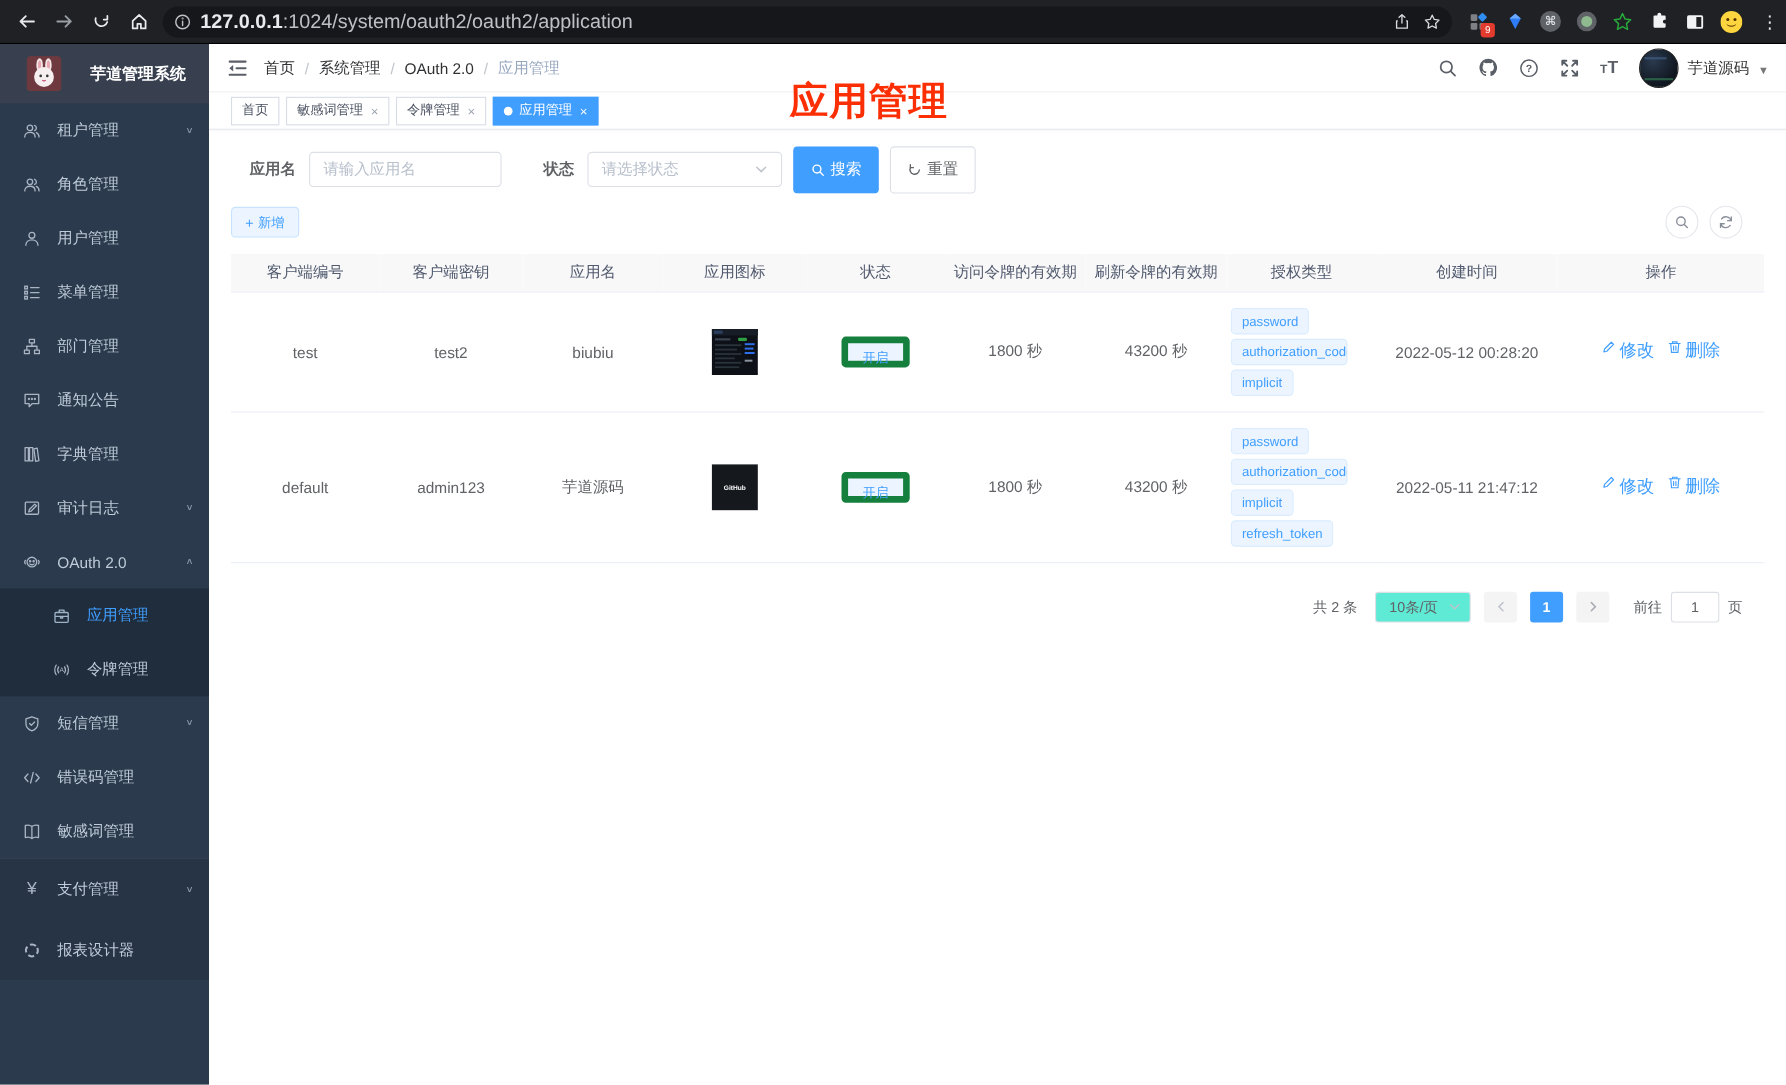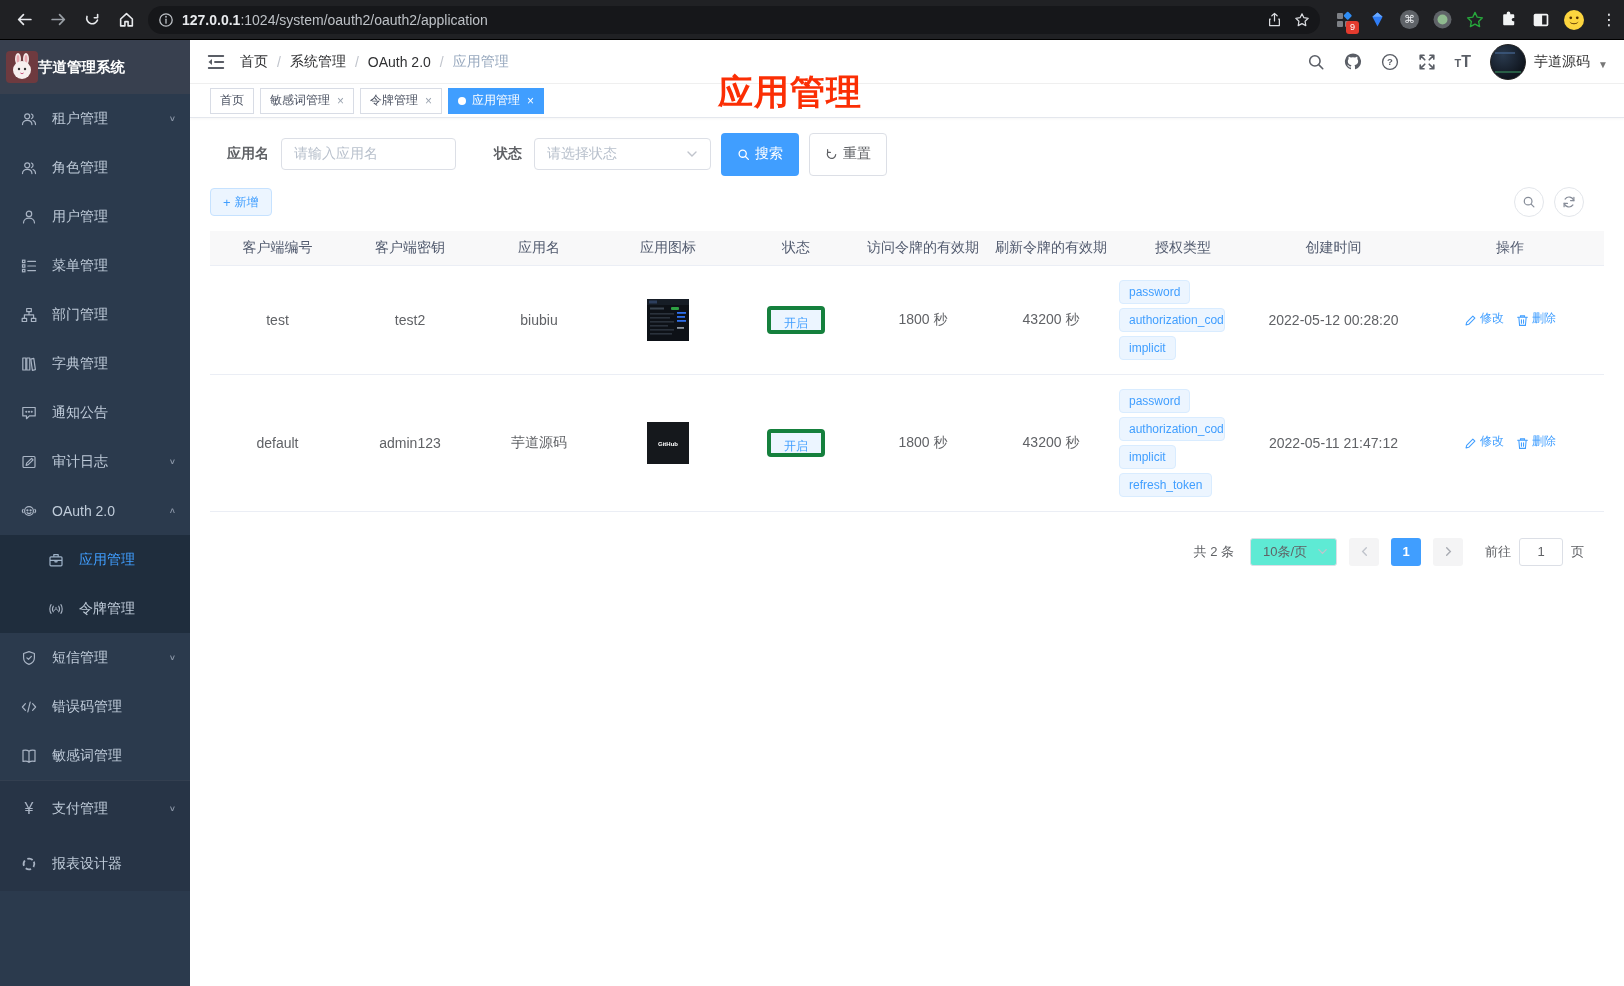--- a/index.html
+++ b/index.html
@@ -10,39 +10,39 @@
   
   .browser{position:absolute;left:0;top:0;width:1624px;height:40px;background:#202124;
     display:flex;align-items:center;border-bottom:1px solid #000;z-index:50}
   .b-nav{display:flex;align-items:center;gap:6px;padding:0 8px 0 10px}
   .b-btn{width:28px;height:28px;border-radius:50%;display:flex;align-items:center;justify-content:center;
     color:#e8eaed;font-size:17px;cursor:pointer}
   .b-btn.dim{color:#9aa0a6}
   .omnibox{flex:0 0 auto;width:1172px;height:28px;background:#16171a;border-radius:14px;
     display:flex;align-items:center;padding:0 10px;color:#bdc1c6}
   .omnibox .info-i{width:16px;height:16px;margin-right:8px;flex:0 0 auto}
-  .url{font-size:14px;white-space:nowrap;overflow:hidden;flex:1}
+  .url{font-size:18px;white-space:nowrap;overflow:hidden;flex:1}
   .url b{color:#e8eaed;font-weight:bold}
   .url span{color:#bdc1c6}
   .omni-right{display:flex;align-items:center;gap:12px;margin-left:8px}
   .omni-ic{color:#dadce0;font-size:15px;display:flex;align-items:center}
   .b-ext{display:flex;align-items:center;gap:13px;padding:0 10px 0 14px}
   .ext{width:20px;height:20px;position:relative;display:flex;align-items:center;justify-content:center;cursor:pointer}
   .ext .badge{position:absolute;right:-5px;bottom:-4px;background:#e33b2e;color:#fff;font-size:9px;
     min-width:13px;height:13px;border-radius:3px;display:flex;align-items:center;justify-content:center;padding:0 2px}
   .circ-ext{width:19px;height:19px;border-radius:50%;background:#5f6368;color:#e8eaed;
     display:flex;align-items:center;justify-content:center;font-size:11px}
   .b-dots{color:#e8eaed;font-size:16px;padding:0 4px;cursor:pointer}
 
   
   .app{position:absolute;left:0;top:40px;width:1624px;height:946px;display:flex}
 
   
   .sidebar{width:190px;flex:0 0 190px;background:#2b3a4d;height:100%;color:#bfcbd9;overflow:hidden}
-  .logo-bar{height:54px;background:#38404f;display:flex;align-items:center;padding-left:6px;gap:0}
+  .logo-bar{height:54px;background:#38404f;display:flex;align-items:center;padding-left:24px;gap:26px}
   .logo-img{width:32px;height:32px;border-radius:4px;overflow:hidden;flex:0 0 auto}
   .logo-title{color:#fff;font-size:14.5px;font-weight:bold;white-space:nowrap}
   .menu{font-size:14px}
   .m-item{height:49px;display:flex;align-items:center;padding:0 14px 0 21px;cursor:pointer;position:relative}
   .m-item .mi{width:16px;height:16px;margin-right:15px;color:#a9b4c4;flex:0 0 auto;
     display:flex;align-items:center;justify-content:center;font-size:14px}
   .m-item .lbl{flex:1;white-space:nowrap}
   .m-item .arrow{font-size:10px;color:#8d98a9;transform:scaleY(.8)}
   .submenu{background:#1f2d3d}
   .m-item.sub{padding-left:48px}
@@ -112,22 +112,22 @@
   table{border-collapse:collapse;table-layout:fixed;width:1394px;font-size:14px}
   thead th{background:#f8f8f9;color:#515a6e;font-weight:normal;height:34px;text-align:center;
     border-bottom:1px solid #ebeef5;padding:0 4px;white-space:nowrap;overflow:hidden}
   tbody td{border-bottom:1px solid #ebeef5;text-align:center;vertical-align:middle;color:#606266;
     padding:14px 4px;overflow:hidden}
   .app-ic{width:42px;height:42px;display:inline-block;vertical-align:middle}
   .tagbox{display:flex;flex-direction:column;align-items:flex-start;gap:4px}
   .gtag{height:24px;line-height:22px;background:#ecf5ff;border:1px solid #d9ecff;border-radius:4px;color:#409eff;
     font-size:12px;padding:0 9px;max-width:106px;white-space:nowrap;overflow:hidden}
   .status-tag{display:inline-block;height:28px;line-height:26px;padding:0 13px;background:#ecf5ff;
-    border:4px solid #15803d;border-radius:4px;color:#409eff;font-size:12px}
-  .op-link{color:#409eff;font-size:12px;display:inline-flex;align-items:flex-end;gap:3px;cursor:pointer;white-space:nowrap}
+    border:6px solid #15803d;border-radius:4px;color:#409eff;font-size:12px}
+  .op-link{color:#409eff;font-size:16px;display:inline-flex;align-items:flex-start;gap:3px;cursor:pointer;white-space:nowrap}
   .op-link + .op-link{margin-left:12px}
   .op-ic{width:13px;height:13px}
 
   
   .pager{display:flex;align-items:center;justify-content:flex-end;margin:26px 20px 0 0;font-size:13px;color:#606266}
   .pg-total{margin-right:16px}
   .pg-size{width:87px;height:28px;border:1px solid #dcdfe6;border-radius:3px;display:flex;align-items:center;
     justify-content:space-between;padding:0 8px 0 12px;color:#606266;cursor:pointer;background:#5eead4}
   .pg-btn{width:30px;height:28px;border-radius:3px;background:#f4f4f5;display:flex;align-items:center;
     justify-content:center;color:#a8abb2;margin-left:12px;cursor:pointer;font-size:12px}
@@ -311,38 +311,38 @@
               <path d="M8 4.7v3.1M3.4 11.3V7.8h9.2v3.5"></path>
             </svg>
           </span>
         <span class="lbl">部门管理</span>
       </div>
 
 
       <div class="m-item">
         <span class="mi">
             <svg viewBox="0 0 16 16" width="16" height="16" fill="none" stroke="currentColor" stroke-width="1.2" stroke-linejoin="round">
-              <rect x="1.8" y="2" width="3" height="12"></rect>
-              <rect x="5.8" y="2" width="3" height="12"></rect>
-              <path d="M9.8 3.1l3-.7 1.6 11.3-3 .7z"></path>
-            </svg>
-          </span>
-        <span class="lbl">字典管理</span>
-      </div>
-
-      <div class="m-item">
-        <span class="mi">
-            <svg viewBox="0 0 16 16" width="16" height="16" fill="none" stroke="currentColor" stroke-width="1.2" stroke-linejoin="round">
               <path d="M1.8 2.5h12.4v8.4H8.4l-2.9 2.8v-2.8H1.8z"></path>
               <circle cx="5.3" cy="6.7" r=".45" fill="currentColor"></circle>
               <circle cx="8" cy="6.7" r=".45" fill="currentColor"></circle>
               <circle cx="10.7" cy="6.7" r=".45" fill="currentColor"></circle>
             </svg>
           </span>
         <span class="lbl">通知公告</span>
+      </div>
+
+      <div class="m-item">
+        <span class="mi">
+            <svg viewBox="0 0 16 16" width="16" height="16" fill="none" stroke="currentColor" stroke-width="1.2" stroke-linejoin="round">
+              <rect x="1.8" y="2" width="3" height="12"></rect>
+              <rect x="5.8" y="2" width="3" height="12"></rect>
+              <path d="M9.8 3.1l3-.7 1.6 11.3-3 .7z"></path>
+            </svg>
+          </span>
+        <span class="lbl">字典管理</span>
       </div>
 
       <div class="m-item">
         <span class="mi">
             <svg viewBox="0 0 16 16" width="16" height="16" fill="none" stroke="currentColor" stroke-width="1.2" stroke-linejoin="round">
               <rect x="2" y="2.5" width="12" height="11" rx="1"></rect>
               <path d="M10.6 4.3l1.5 1.5-4.9 4.9-2.1.6.6-2.1z"></path>
             </svg>
           </span>
         <span class="lbl">审计日志</span>

